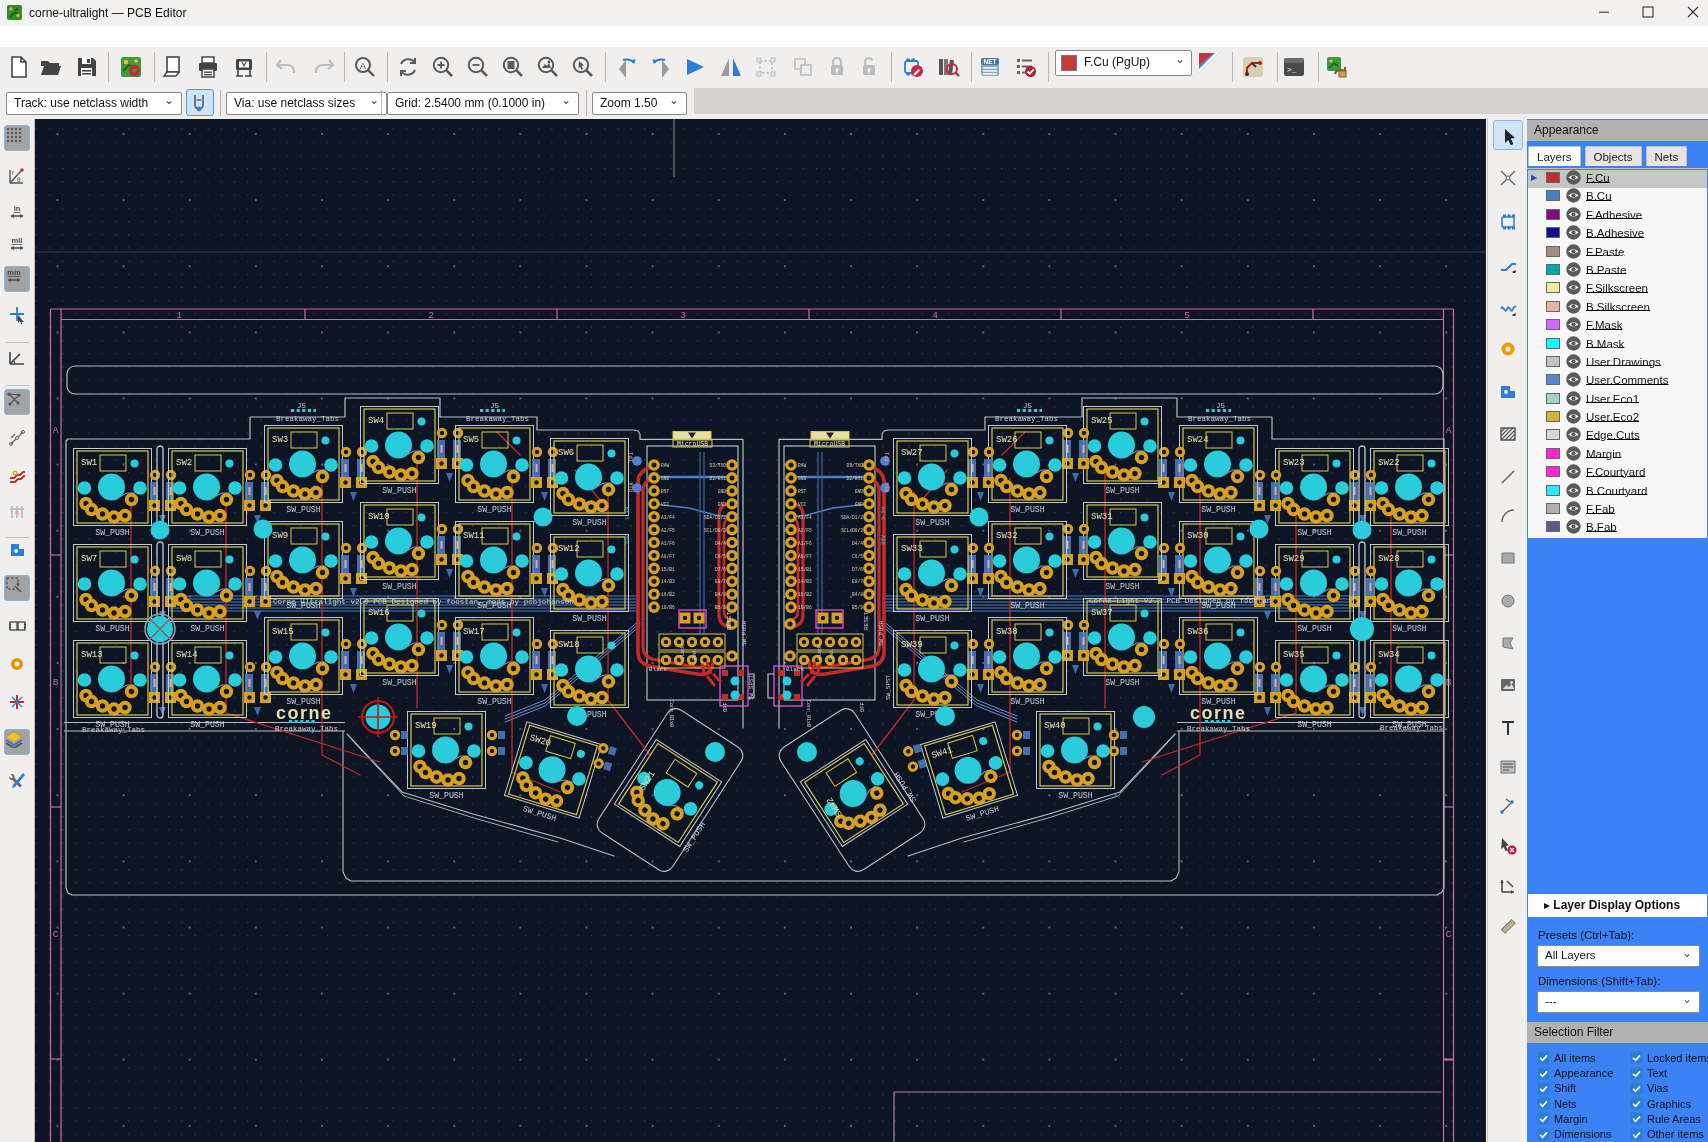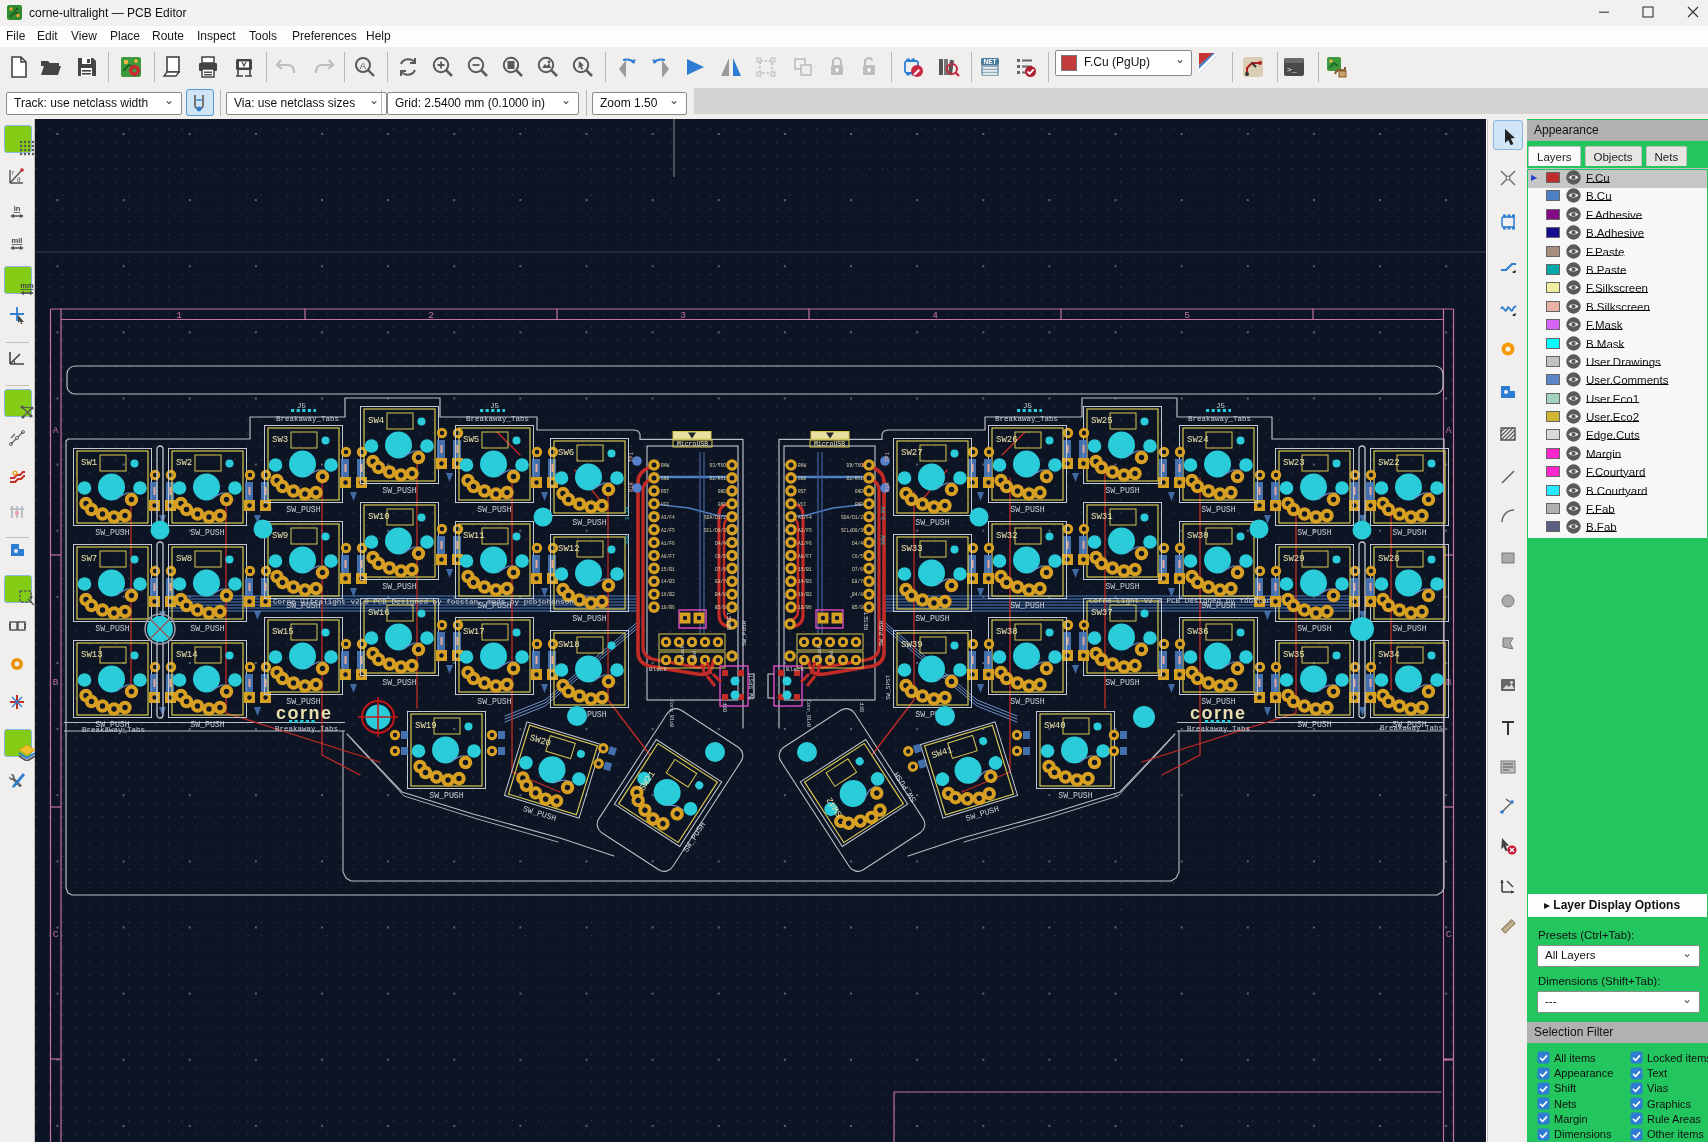--- a/index.html
+++ b/index.html
@@ -18,26 +18,26 @@
 #fcudd .chev { position:absolute; right:6px; top:1px; color:#444; font-size:12px; }
 #fcuswatch { position:absolute; left:1197px; top:4px; width:24px; height:24px; }
 #toolbar2 { position:absolute; left:0; top:88px; width:1708px; height:31px; background:#f0efee; }
 #t2gray { position:absolute; left:694px; top:0; width:1014px; height:26px; background:#d5d3d1; }
 .dd { position:absolute; top:4px; height:23px; background:#fff; border:1px solid #8a8a8a; border-radius:2px; font-size:12px; color:#111; padding:3px 0 0 7px; }
 .dd .chev { position:absolute; right:7px; top:0px; color:#444; font-size:12px; }
 #twbtn { position:absolute; left:186px; top:1px; width:28px; height:27px; background:#cfe4f5; border:1px solid #5599d6; border-radius:3px; padding:2px 0 0 3px; }
 .t2sep { position:absolute; top:2px; width:1px; height:26px; background:#b9b7b5; }
 #lbar { position:absolute; left:0; top:119px; width:35px; height:1023px; background:#f0efee; border-right:1px solid #c2c0be; }
 .licon { position:absolute; left:8px; width:18px; height:18px; padding:0; }
-.licon.sel { left:4px; padding:13px; width:26px; height:26px; margin-top:-4px; background:#84cc16; border:1px solid #8ab6e0; border-radius:3px; }
+.licon.sel { left:4px; padding:0; width:26px; height:26px; margin-top:-4px; background:#a3a3a3; border:1px solid #8ab6e0; border-radius:3px; }
 .lsep { position:absolute; left:6px; width:23px; height:1px; background:#c2c0be; }
 #rbar { position:absolute; left:1487px; top:119px; width:40px; height:1023px; background:#f0efee; border-left:1px solid #c2c0be; }
 .ricon { position:absolute; left:11px; width:18px; height:18px; }
 .ricon.sel { left:5px; padding:6px; width:30px; height:30px; margin-top:-6px; background:#cfe4f5; border:1px solid #8ab6e0; border-radius:3px; }
-#panel { position:absolute; left:1527px; top:119px; width:181px; height:1023px; background:#22c55e; }
+#panel { position:absolute; left:1527px; top:119px; width:181px; height:1023px; background:#3b82f6; }
 .phead { position:absolute; left:0; width:181px; height:21px; background:#b1b1b1; font-size:12px; color:#111; padding:3px 0 0 7px; }
 #tabs { position:absolute; left:0; top:27px; width:181px; height:23px; border-bottom:1px solid #c0c0c0; }
 .tab { display:inline-block; font-size:11.5px; padding:4px 8px 3px 8px; color:#222; border:1px solid #c0c0c0; border-bottom:none; background:#e7e5e3; margin-left:4px; border-radius:2px 2px 0 0; }
 .tab.active { background:#fbfbfb; margin-left:1px; }
 #layers { position:absolute; left:1px; top:51px; width:179px; background:#f7f7f7;text-decoration:underline; }
 .lrow { height:18.4px; font-size:11.5px; color:#111; white-space:nowrap; }
 .lrow.lsel { background:#c6c6c6; }
 .arr { display:inline-block; width:12px; font-size:8px; color:#2244cc; padding-left:3px; vertical-align:middle; }
 .swatch { display:inline-block; width:14px; height:11px; border:1px solid #666; vertical-align:middle; margin:0 6px 0 6px; }
 .eye { display:inline-block; vertical-align:middle; margin-right:5px; }
@@ -74,31 +74,20 @@
       <span class="winbtn" style="right:52px">
         <svg width="12" height="12" viewBox="0 0 12 12" style="" xmlns="http://www.w3.org/2000/svg">
           <rect x="1" y="1" width="10" height="10" fill="none" stroke="#333" stroke-width="1.1"></rect>
         </svg>
       </span>
       <span class="winbtn" style="right:7px">
         <svg width="12" height="12" viewBox="0 0 12 12" style="" xmlns="http://www.w3.org/2000/svg">
           <path d="M1,1 L11,11 M1,11 L11,1" stroke="#333" stroke-width="1.1"></path>
         </svg>
       </span>
-    </div>
-    <div id="menubar">
-      <span class="menu" style="left:6px">File</span>
-      <span class="menu" style="left:37px">Edit</span>
-      <span class="menu" style="left:71px">View</span>
-      <span class="menu" style="left:110px">Place</span>
-      <span class="menu" style="left:152px">Route</span>
-      <span class="menu" style="left:197px">Inspect</span>
-      <span class="menu" style="left:249px">Tools</span>
-      <span class="menu" style="left:292px">Preferences</span>
-      <span class="menu" style="left:366px">Help</span>
     </div>
     <div id="toolbar1">
       <span class="ticon" style="left:7px">
         <svg width="24" height="24" viewBox="0 0 24 24" style="" xmlns="http://www.w3.org/2000/svg">
           <path d="M5,2 h9 l5,5 v15 h-14 z" fill="#fff" stroke="#444444" stroke-width="1.6"></path>
           <path d="M14,2 v5 h5" fill="none" stroke="#444444" stroke-width="1.6"></path>
         </svg>
       </span>
       <span class="ticon" style="left:39px">
         <svg width="24" height="24" viewBox="0 0 24 24" style="" xmlns="http://www.w3.org/2000/svg">

